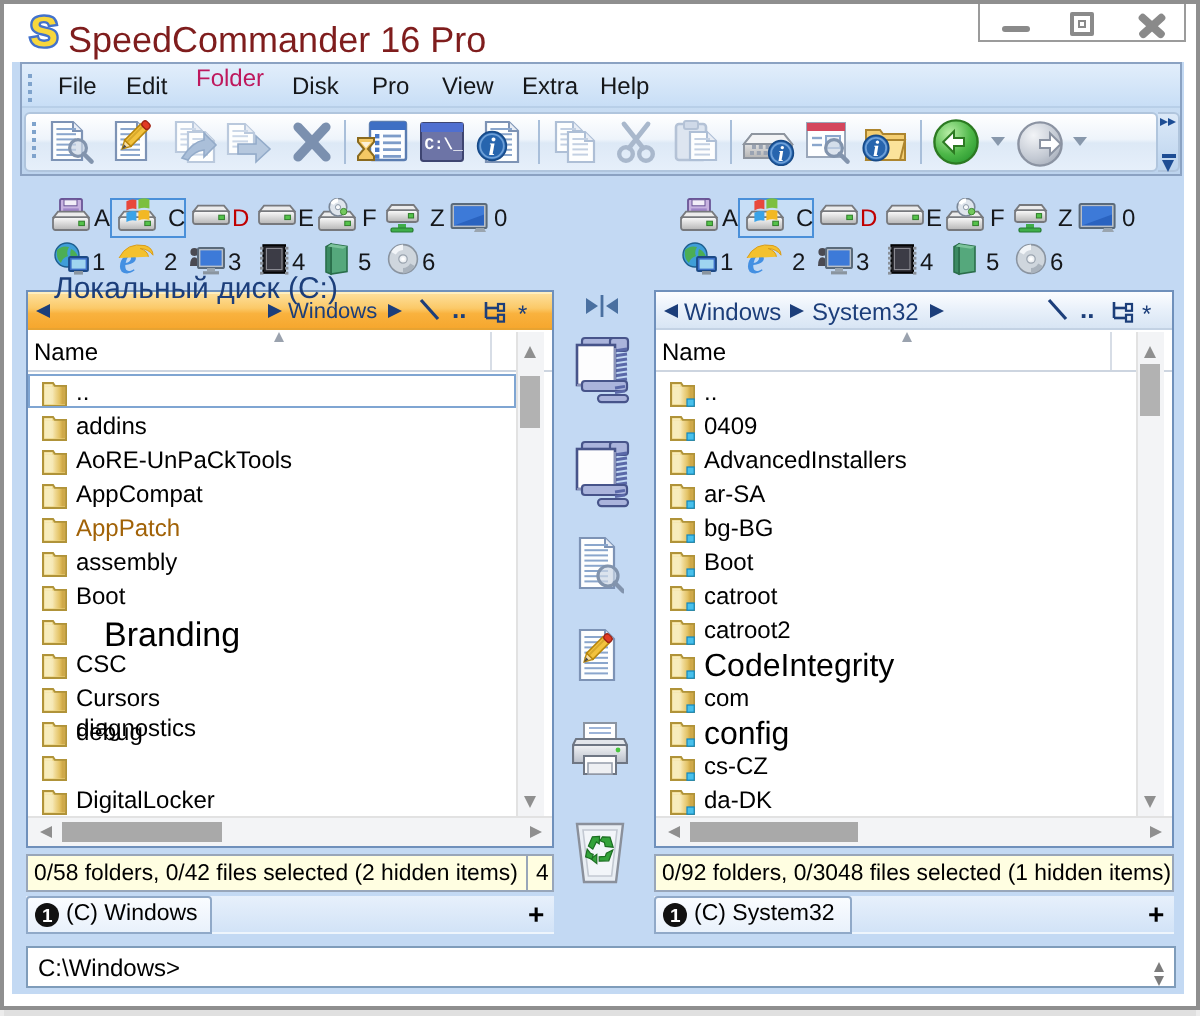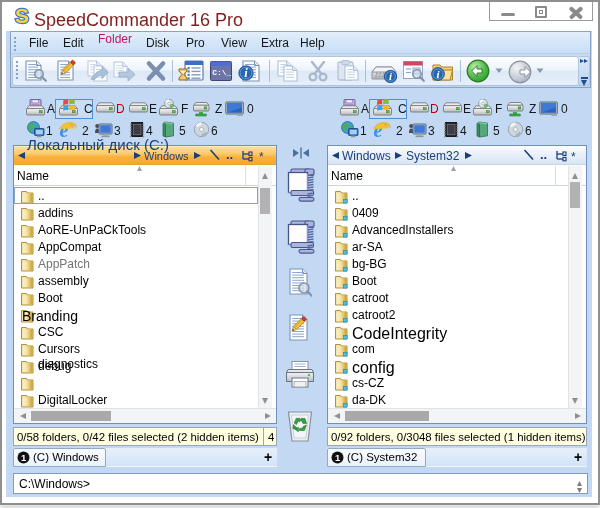--- a/index.html
+++ b/index.html
@@ -549,21 +549,21 @@
     <rect x="2.2" y="4.2" width="4" height="1.2" fill="#f7ecbc"></rect>
   </svg>
 <div class="txt" style="left:38px;top:240px;font-size:12px;color:#000">AppCompat</div>
 <svg style="position:absolute;left:20px;top:256px;" width="15" height="16" viewBox="0 0 15 16">
     <path d="M1.5 3.5 h5 l1 1.5 h5.5 v10 h-11.5 z" fill="#ecd27c" stroke="#b09339" stroke-width="1"></path>
     <rect x="2.2" y="5.4" width="3.4" height="8.8" fill="#f7ecbc"></rect>
     <rect x="5.6" y="5.4" width="5.4" height="8.8" fill="url(#gfold)"></rect>
     <rect x="11" y="5.4" width="1.7" height="8.8" fill="#cfa94a"></rect>
     <rect x="2.2" y="4.2" width="4" height="1.2" fill="#f7ecbc"></rect>
   </svg>
-<div class="txt" style="left:38px;top:257px;font-size:12px;color:#737373">AppPatch</div>
+<div class="txt" style="left:38px;top:257px;font-size:12px;color:#a16207">AppPatch</div>
 <svg style="position:absolute;left:20px;top:273px;" width="15" height="16" viewBox="0 0 15 16">
     <path d="M1.5 3.5 h5 l1 1.5 h5.5 v10 h-11.5 z" fill="#ecd27c" stroke="#b09339" stroke-width="1"></path>
     <rect x="2.2" y="5.4" width="3.4" height="8.8" fill="#f7ecbc"></rect>
     <rect x="5.6" y="5.4" width="5.4" height="8.8" fill="url(#gfold)"></rect>
     <rect x="11" y="5.4" width="1.7" height="8.8" fill="#cfa94a"></rect>
     <rect x="2.2" y="4.2" width="4" height="1.2" fill="#f7ecbc"></rect>
   </svg>
 <div class="txt" style="left:38px;top:274px;font-size:12px;color:#000">assembly</div>
 <svg style="position:absolute;left:20px;top:290px;" width="15" height="16" viewBox="0 0 15 16">
     <path d="M1.5 3.5 h5 l1 1.5 h5.5 v10 h-11.5 z" fill="#ecd27c" stroke="#b09339" stroke-width="1"></path>
@@ -573,21 +573,21 @@
     <rect x="2.2" y="4.2" width="4" height="1.2" fill="#f7ecbc"></rect>
   </svg>
 <div class="txt" style="left:38px;top:291px;font-size:12px;color:#000">Boot</div>
 <svg style="position:absolute;left:20px;top:307px;" width="15" height="16" viewBox="0 0 15 16">
     <path d="M1.5 3.5 h5 l1 1.5 h5.5 v10 h-11.5 z" fill="#ecd27c" stroke="#b09339" stroke-width="1"></path>
     <rect x="2.2" y="5.4" width="3.4" height="8.8" fill="#f7ecbc"></rect>
     <rect x="5.6" y="5.4" width="5.4" height="8.8" fill="url(#gfold)"></rect>
     <rect x="11" y="5.4" width="1.7" height="8.8" fill="#cfa94a"></rect>
     <rect x="2.2" y="4.2" width="4" height="1.2" fill="#f7ecbc"></rect>
   </svg>
-<div class="txt" style="left:22px;top:308px;font-size:14px;color:#000">Branding</div>
+<div class="txt" style="left:52px;top:308px;font-size:17px;color:#000">Branding</div>
 <svg style="position:absolute;left:20px;top:324px;" width="15" height="16" viewBox="0 0 15 16">
     <path d="M1.5 3.5 h5 l1 1.5 h5.5 v10 h-11.5 z" fill="#ecd27c" stroke="#b09339" stroke-width="1"></path>
     <rect x="2.2" y="5.4" width="3.4" height="8.8" fill="#f7ecbc"></rect>
     <rect x="5.6" y="5.4" width="5.4" height="8.8" fill="url(#gfold)"></rect>
     <rect x="11" y="5.4" width="1.7" height="8.8" fill="#cfa94a"></rect>
     <rect x="2.2" y="4.2" width="4" height="1.2" fill="#f7ecbc"></rect>
   </svg>
 <div class="txt" style="left:38px;top:325px;font-size:12px;color:#000">CSC</div>
 <svg style="position:absolute;left:20px;top:341px;" width="15" height="16" viewBox="0 0 15 16">
     <path d="M1.5 3.5 h5 l1 1.5 h5.5 v10 h-11.5 z" fill="#ecd27c" stroke="#b09339" stroke-width="1"></path>

